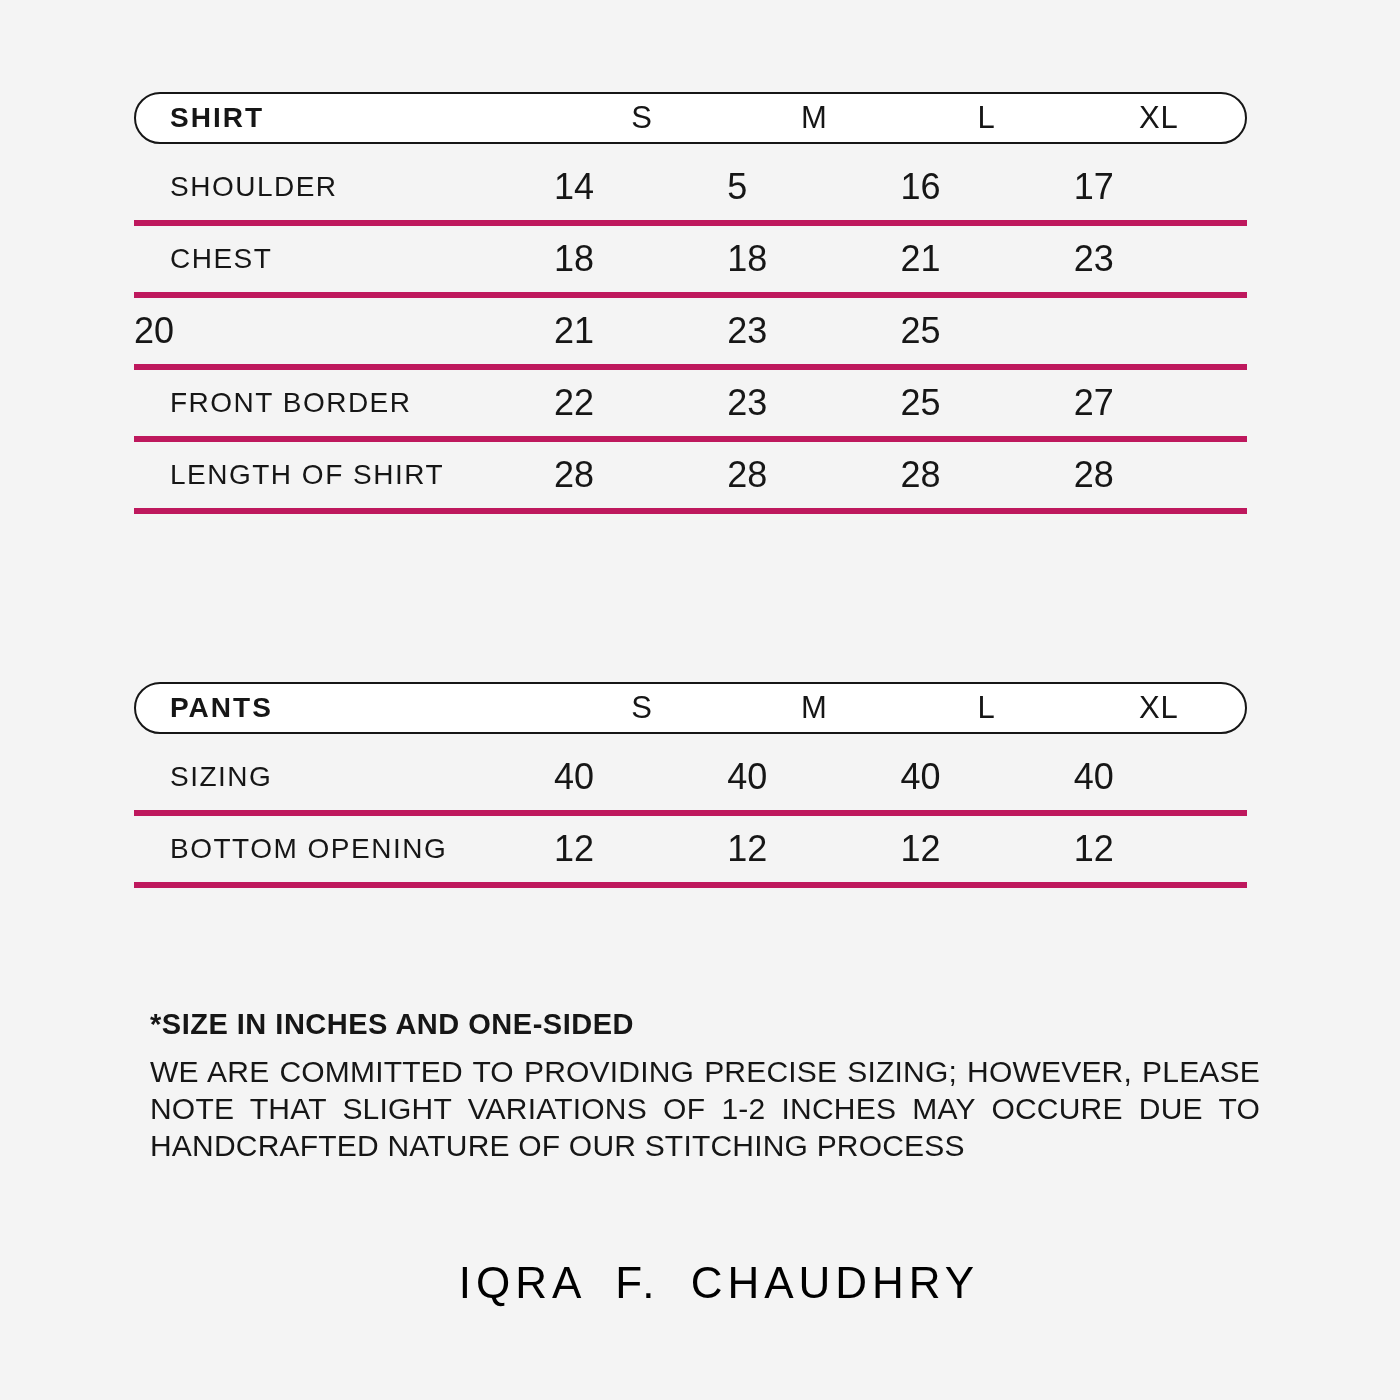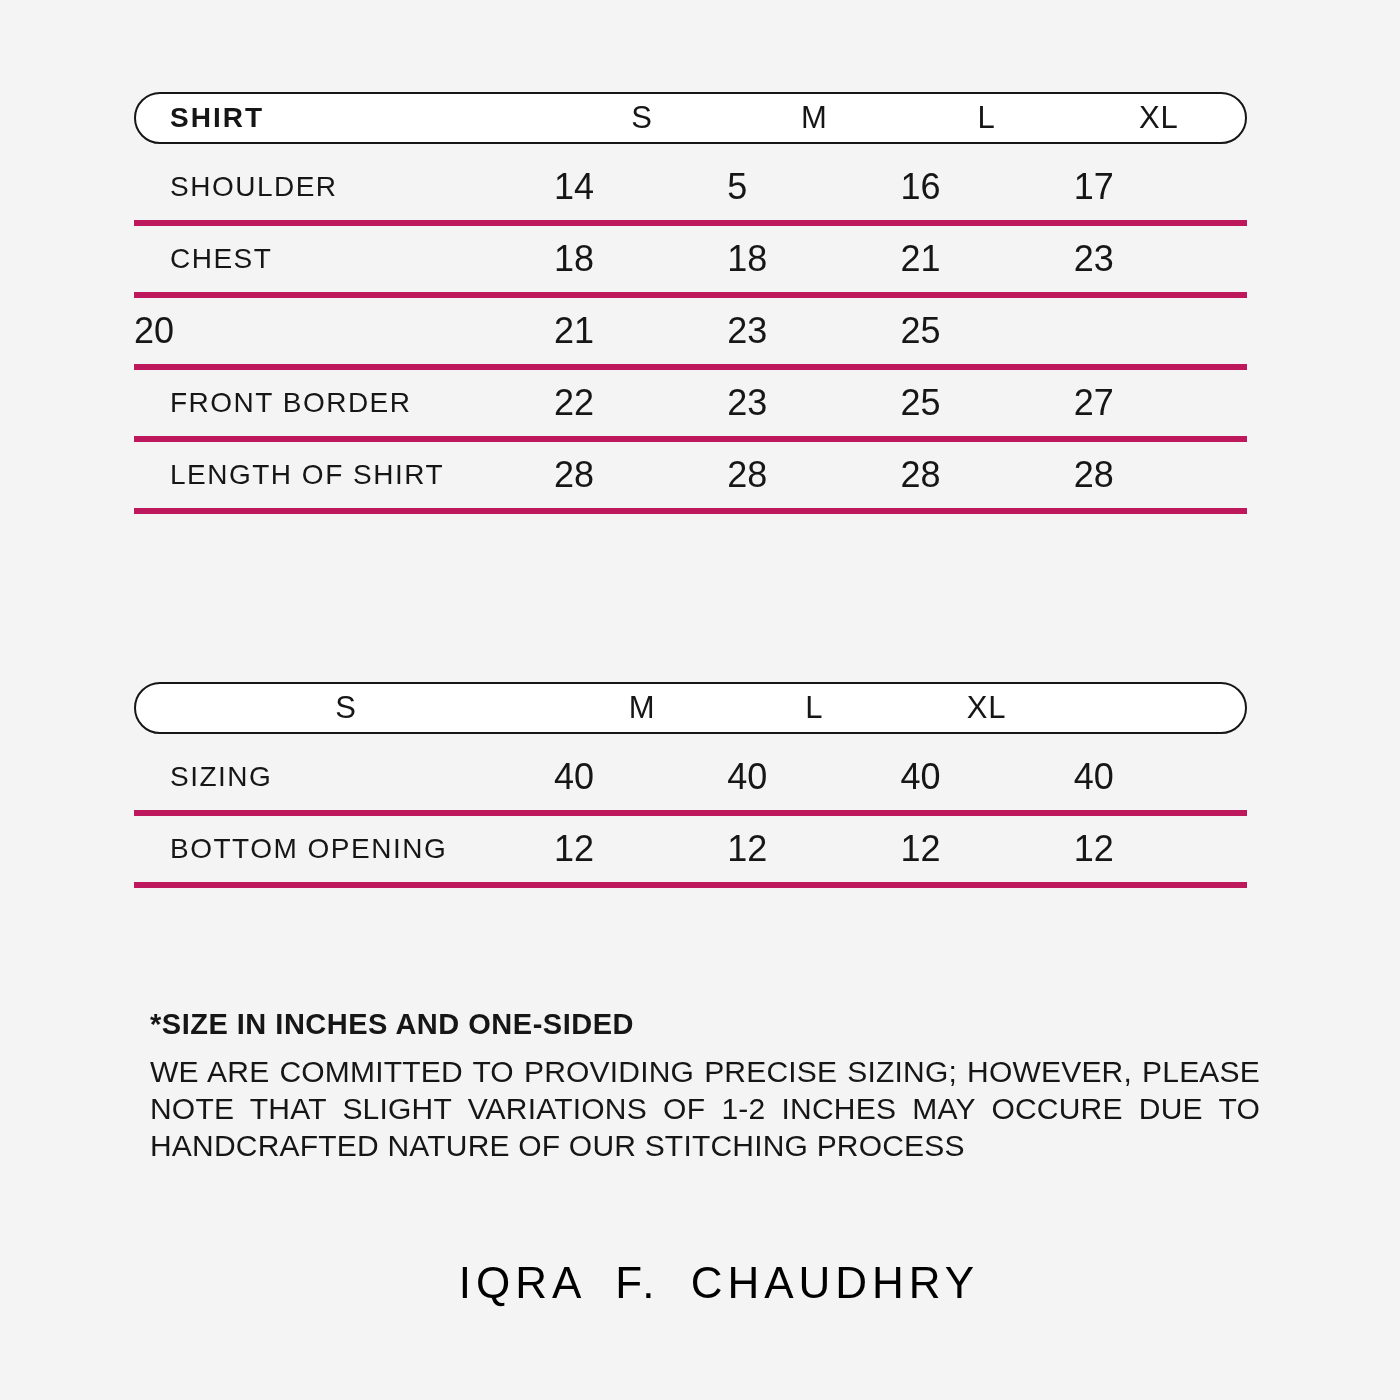--- a/index.html
+++ b/index.html
@@ -141,20 +141,21 @@
         <span class="cell">28</span>
         <span class="cell">28</span>
         <span class="cell">28</span>
         <span class="cell">28</span>
       </div>
     </div>
   </section>
 
   <section class="table-block pants-block">
     <div class="pill grid">
+      <span class="pill-title">PANTS</span>
       <span class="col-head">S</span>
       <span class="col-head">M</span>
       <span class="col-head">L</span>
       <span class="col-head">XL</span>
     </div>
     <div class="rows">
       <div class="row grid">
         <span class="row-label">SIZING</span>
         <span class="cell">40</span>
         <span class="cell">40</span>

